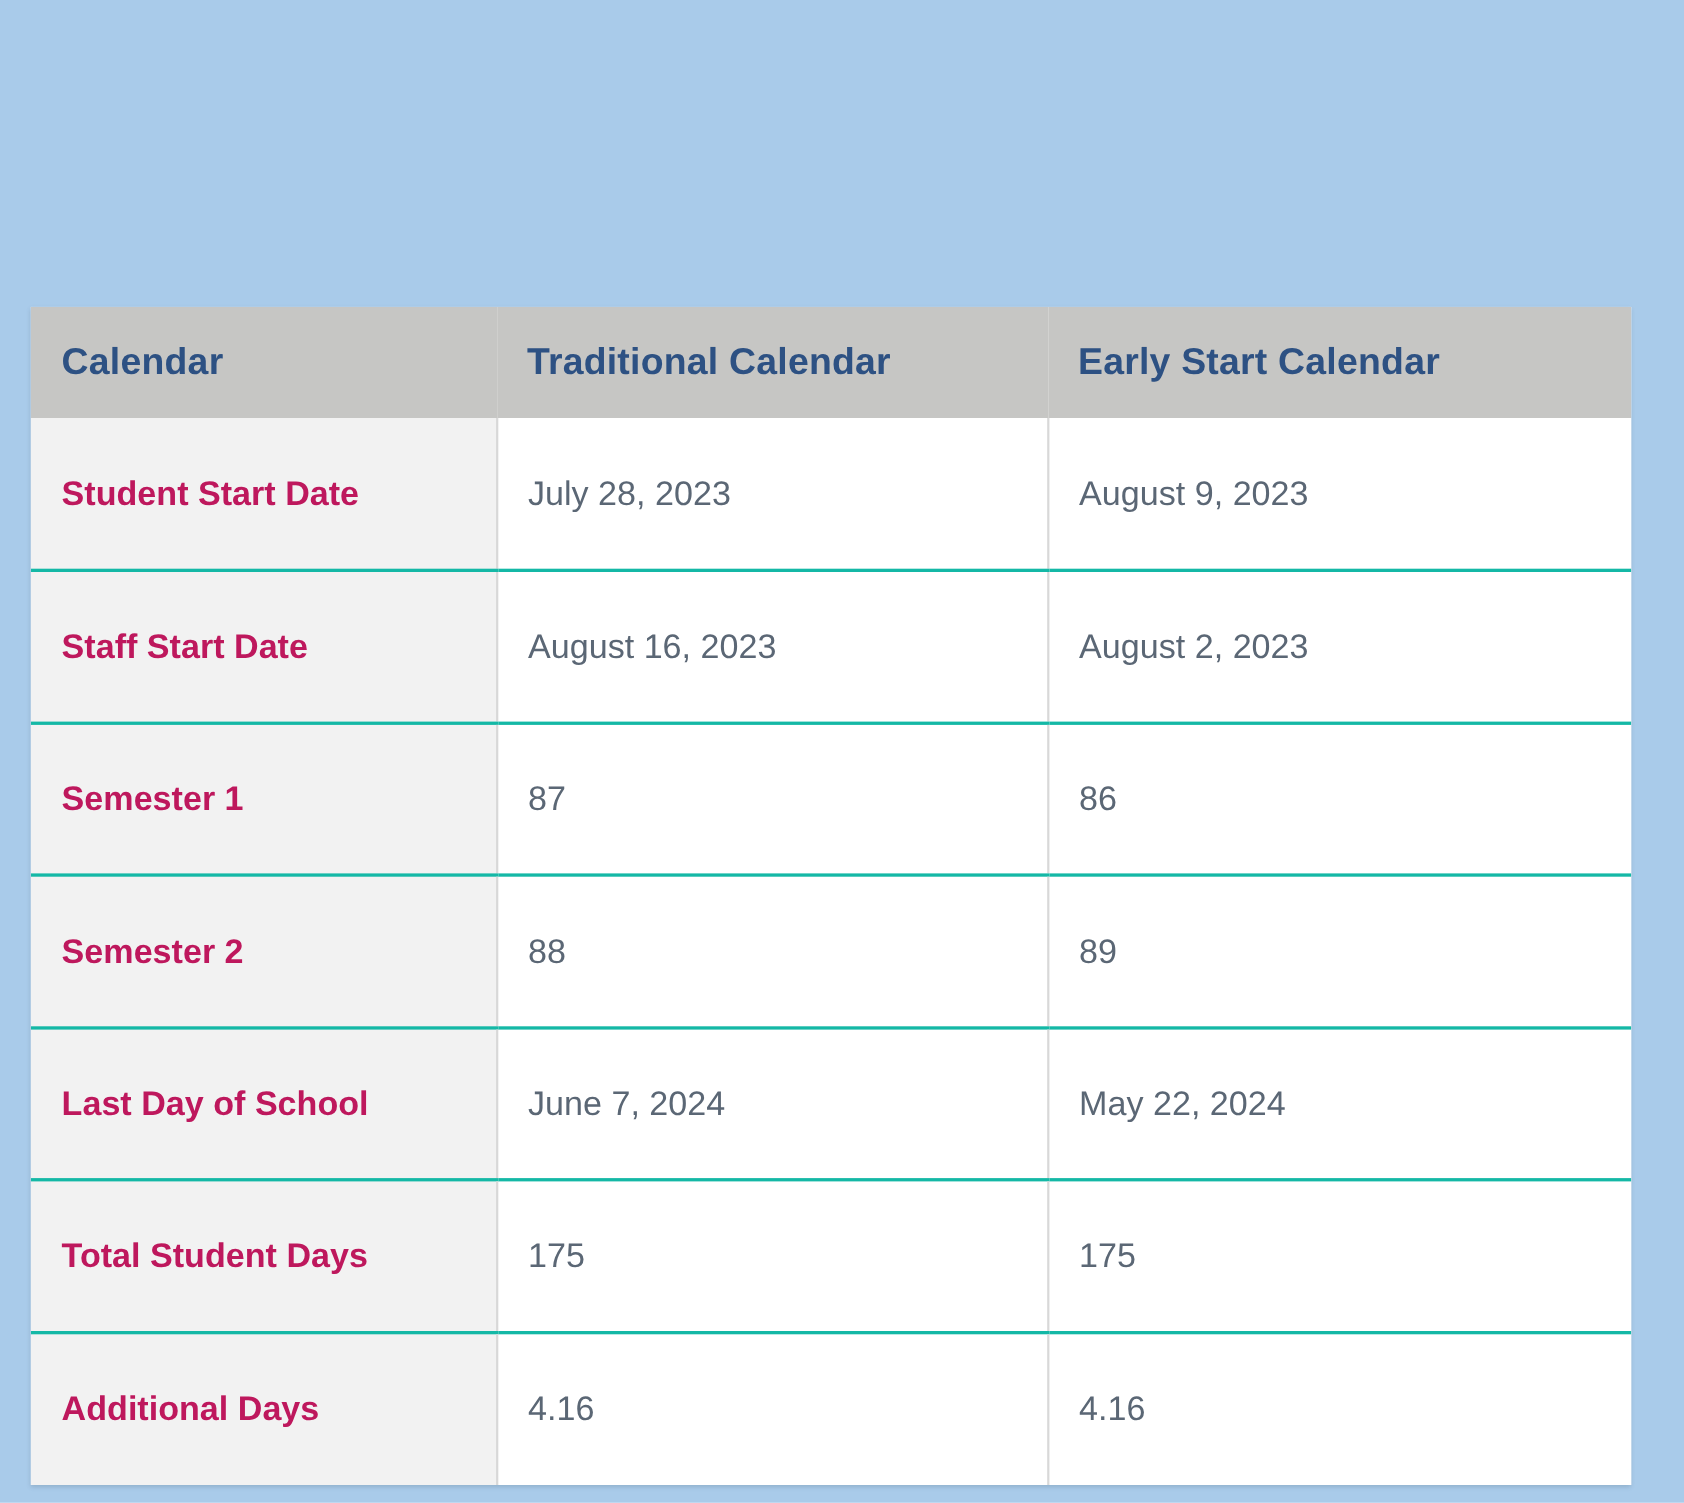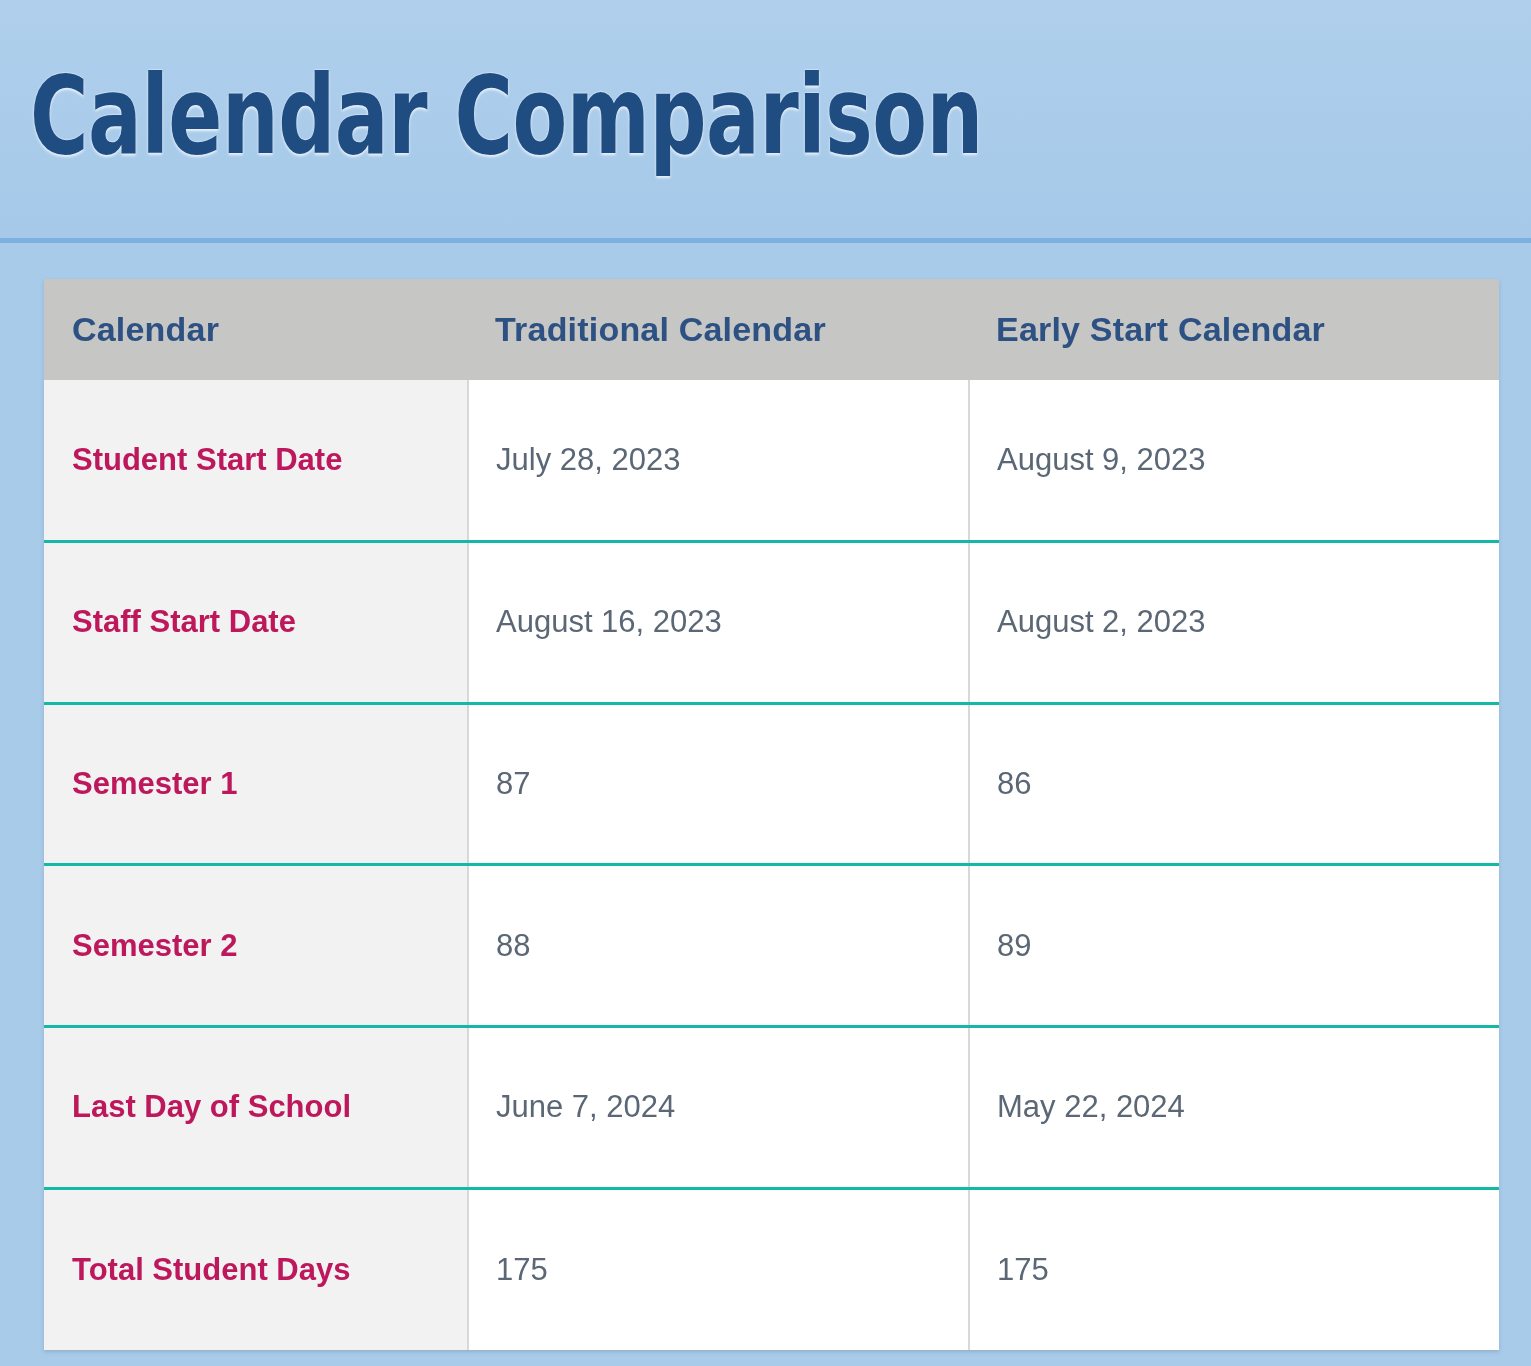--- a/index.html
+++ b/index.html
@@ -53,21 +53,21 @@
     transform: scaleX(0.82);
     transform-origin: left top;
     white-space: nowrap;
     text-shadow: 0 2px 3px rgba(255,255,255,0.75),
                  0 -1px 1px rgba(255,255,255,0.35);
   }
 
   
   .table-wrap {
     position: absolute;
-    left: 44px;
+    left: 28px;
     top: 279px;
     width: 1455px;
     height: 1071px;
     box-shadow: 0 2px 4px rgba(60,80,100,0.22);
     background: #ffffff;
     overflow: hidden;
   }
   table.cmp {
     border-collapse: collapse;
     width: 100%;
@@ -122,24 +122,20 @@
   }
   td.val.v2 {
     border-right: 2px solid #d8d8d8;
   }
 </style>
 </head>
 <body>
 
 <div class="page">
 
-  <div class="title-band">
-    <h1 class="page-title">Calendar Comparison</h1>
-    <div class="title-rule"></div>
-  </div>
 
   <div class="table-wrap">
     <table class="cmp">
       <colgroup>
         <col class="c1">
           <col class="c2">
           <col class="c3">
       </colgroup>
       <thead>
         <tr>
@@ -172,17 +168,22 @@
         <tr>
           <td class="label">Last Day of School</td>
           <td class="val v2">June 7, 2024</td>
           <td class="val v3">May 22, 2024</td>
         </tr>
         <tr>
           <td class="label">Total Student Days</td>
           <td class="val v2">175</td>
           <td class="val v3">175</td>
         </tr>
+        <tr>
+          <td class="label">Additional Days</td>
+          <td class="val v2">4.16</td>
+          <td class="val v3">4.16</td>
+        </tr>
       </tbody>
     </table>
   </div>
 
 </div>
 
 </body></html>

